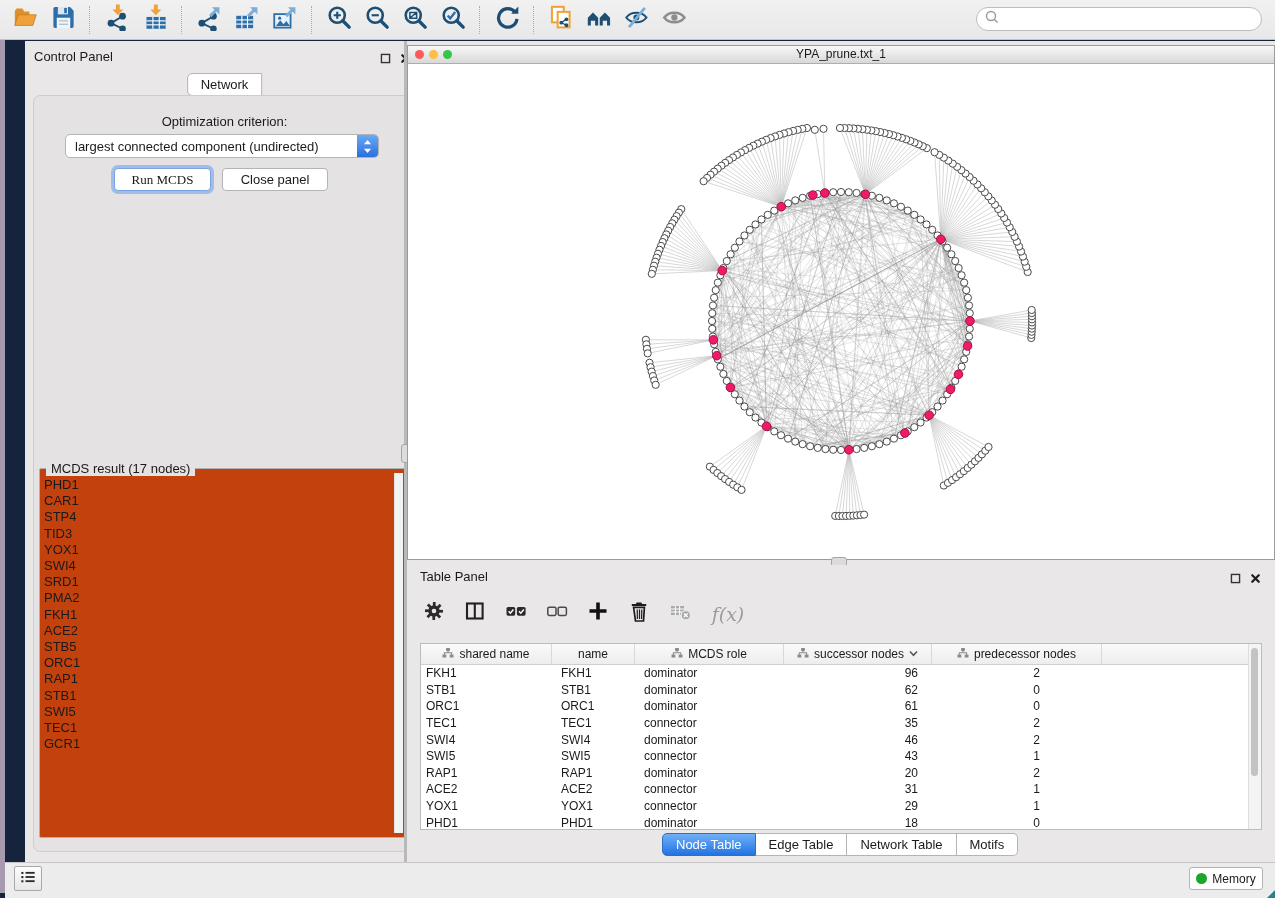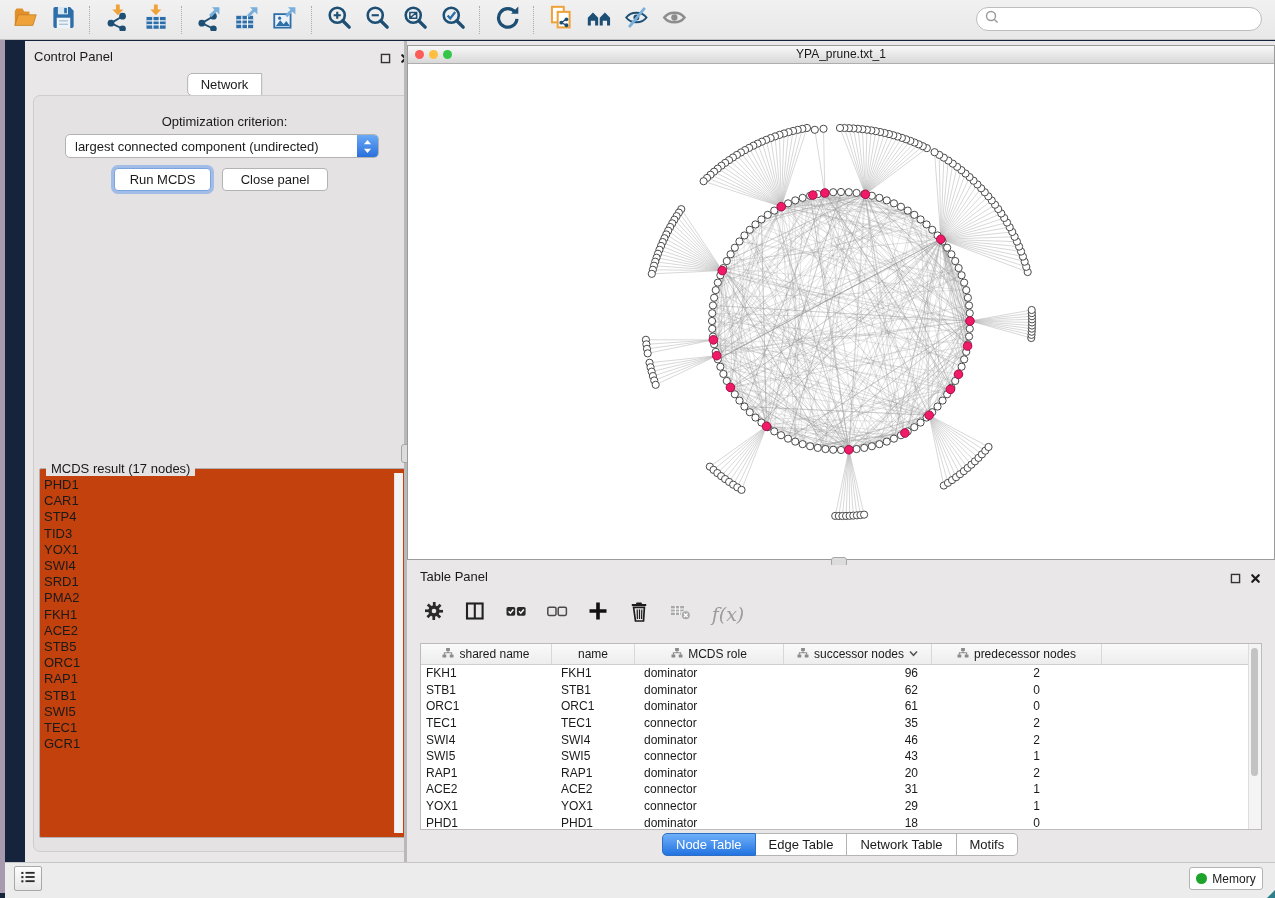--- a/index.html
+++ b/index.html
@@ -33,21 +33,21 @@
   .seg-btn:last-child{border-radius:0 5px 5px 0;}
   .seg-btn.selected{background:linear-gradient(#6fb0f8,#2273e2);color:#fff;border-color:#2e6fc2;}
   .opt-label{position:absolute;left:0;top:73px;width:399px;text-align:center;font-size:13px;}
   .combo{position:absolute;left:40px;top:93px;width:314px;height:24px;box-sizing:border-box;
        background:#fff;border:1px solid #b3b3b3;border-radius:5px;display:flex;align-items:center;font-size:13px;}
   .combo-text{flex:1;padding-left:9px;white-space:nowrap;overflow:hidden;}
   .combo-step{width:21px;align-self:stretch;background:linear-gradient(#6aa9f6,#2a70dc);
        border-radius:0 4px 4px 0;display:flex;align-items:center;justify-content:center;}
   .btn{position:absolute;height:23px;line-height:22px;box-sizing:border-box;background:#fff;
        border:1px solid #b3b3b3;border-radius:4px;font-size:13px;text-align:center;}
-  .btn.focused{box-shadow:0 0 0 3px rgba(106,157,235,.55);border-color:#7aa4e0;}
+  .btn.focused{box-shadow:0 0 0 3px rgba(106,157,235,.55);border-color:#7aa4e0;font-family:Liberation Serif, serif;}
   .group{position:absolute;left:14px;top:427px;width:369px;height:370px;box-sizing:border-box;
        background:#c2410c;border:1px solid #b0b0b0;border-radius:2px;}
   .group-legend{position:absolute;top:-8px;left:6px;background:#e4e2e3;padding:0 5px;font-size:13px;}
   .mcds-list{position:absolute;left:4px;top:8px;right:16px;bottom:4px;overflow:hidden;
        font-size:13px;line-height:16.2px;}
   .mcds-scroll{position:absolute;top:4px;bottom:4px;right:4px;width:8px;background:#f3f3f3;
        border-left:1px solid #e2e2e2;}
   
   .vdiv{position:absolute;left:404px;top:41px;width:3px;height:821px;background:#b9b9b9;}
   .vdiv-handle{position:absolute;left:401px;top:444px;width:8px;height:17px;background:#dcdcdc;

